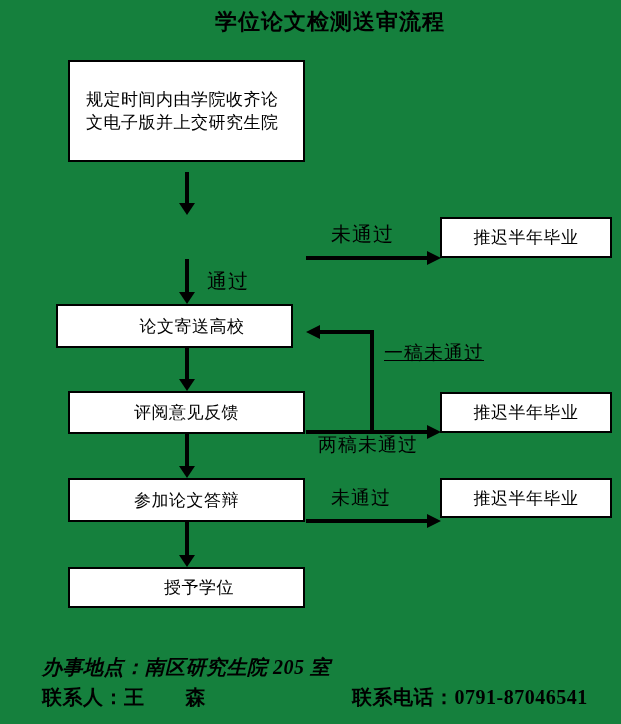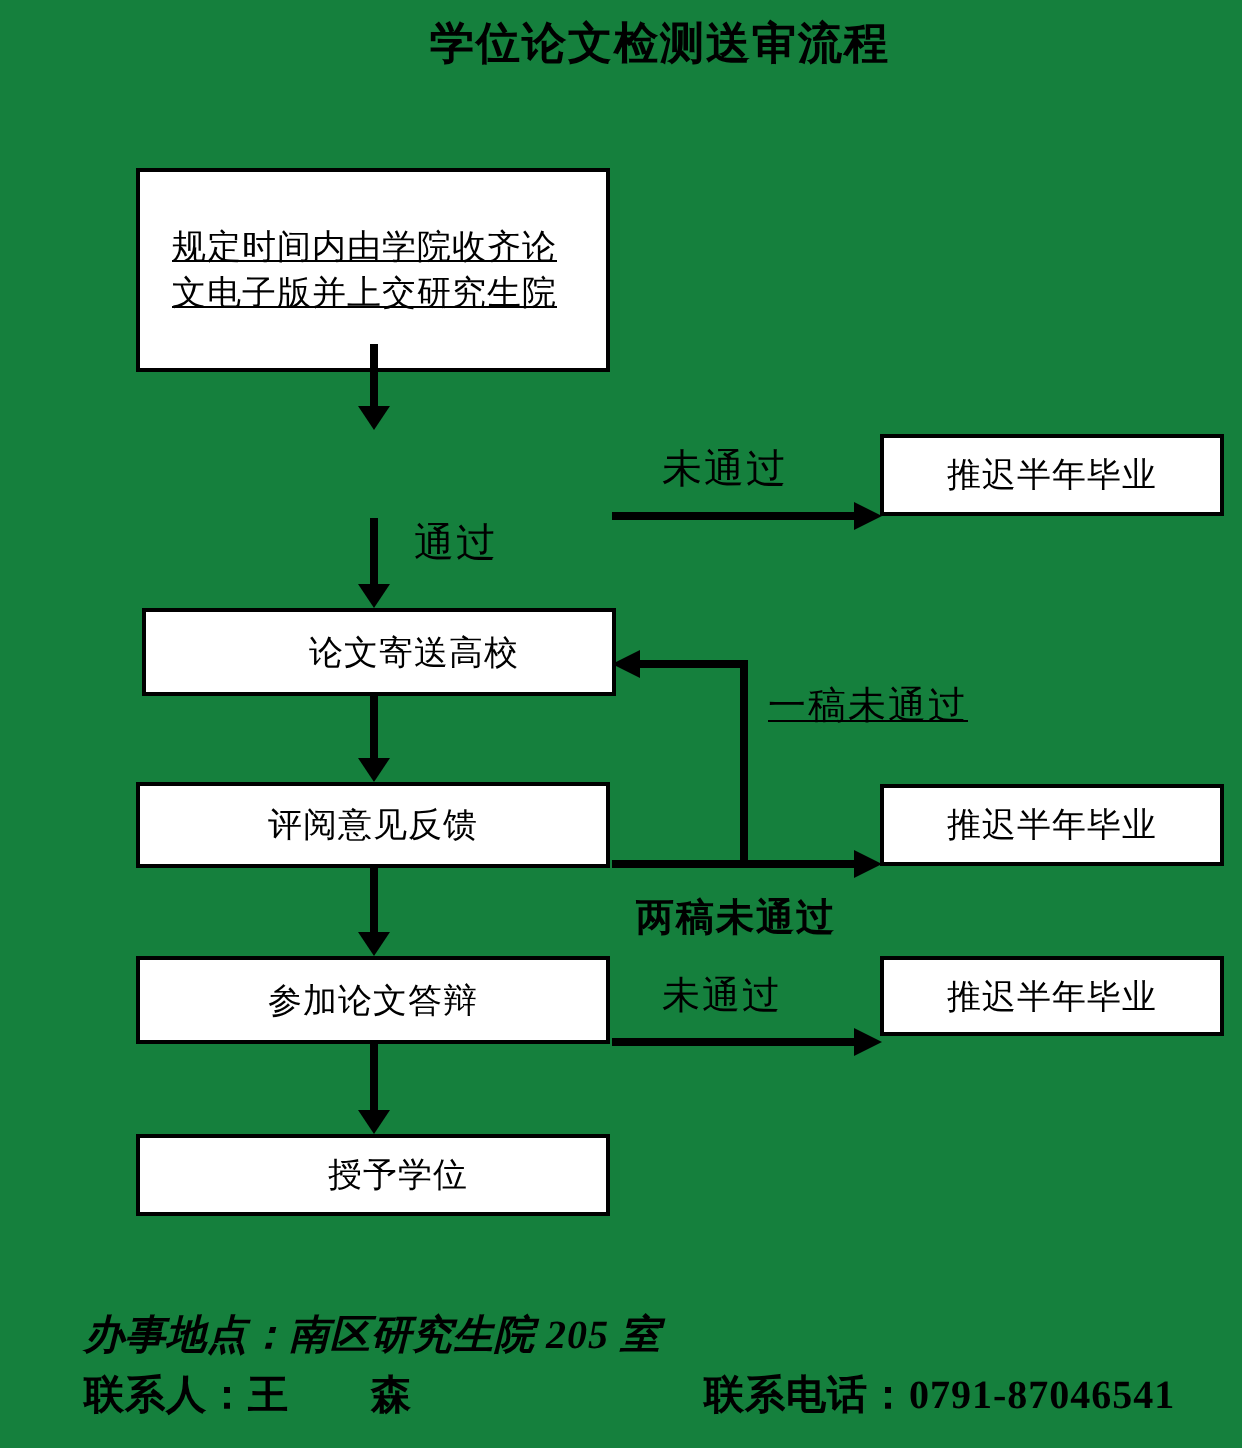--- a/index.html
+++ b/index.html
@@ -23,23 +23,23 @@
     display:flex;align-items:center;justify-content:center;
     font-size:17px;letter-spacing:0.5px;
     box-sizing:border-box;
     text-align:center;
   }
   .box.multiline{
     justify-content:flex-start;text-align:left;
     padding:0 16px;line-height:23px;
   }
   
-  .b-collect{left:68px;top:84px;width:237px;height:102px;text-decoration:underline;}
+  .b-collect{left:68px;top:60px;width:237px;height:102px;}
   .b-check  {left:68px;top:216px;width:237px;height:43px;}
-  .b-send   {left:71px;top:304px;width:237px;height:44px;padding-left:35px;}
+  .b-send   {left:56px;top:304px;width:237px;height:44px;padding-left:35px;}
   .b-review {left:68px;top:391px;width:237px;height:43px;}
   .b-defense{left:68px;top:478px;width:237px;height:44px;}
   .b-degree {left:68px;top:567px;width:237px;height:41px;padding-left:25px;}
   
   .b-delay1{left:440px;top:217px;width:172px;height:41px;}
   .b-delay2{left:440px;top:392px;width:172px;height:41px;}
   .b-delay3{left:440px;top:478px;width:172px;height:40px;}
 
   .vshaft{position:absolute;width:4px;background:#000;}
   .hshaft{position:absolute;height:4px;background:#000;}
@@ -127,22 +127,22 @@
     <div class="hshaft" style="left:318px;top:330px;width:56px;"></div>
     <div class="head-left" style="left:306px;top:325px;"></div>
   </div>
 
   <div>
     <div class="hshaft" style="left:306px;top:519px;width:122px;"></div>
     <div class="head-right" style="left:427px;top:514px;"></div>
   </div>
 
   <div class="edge-label big" style="left:331px;top:221px;">未通过</div>
-  <div class="edge-label big" style="left:207px;top:258px;">通过</div>
+  <div class="edge-label big" style="left:207px;top:268px;">通过</div>
   <div class="edge-label" style="left:384px;top:340px;text-decoration:underline;">一稿未通过</div>
-  <div class="edge-label" style="left:318px;top:446px;font-weight:bold;">两稿未通过</div>
+  <div class="edge-label" style="left:318px;top:432px;">两稿未通过</div>
   <div class="edge-label" style="left:331px;top:485px;">未通过</div>
 
   <div class="footer-line" style="left:42px;top:654px;font-style:italic;">办事地点：南区研究生院 205 室</div>
   <div class="footer-line" style="left:42px;top:684px;">联系人：王　　森</div>
   <div class="footer-line" style="left:352px;top:684px;">联系电话：0791-87046541</div>
 
 </div>
 
 </body></html>

